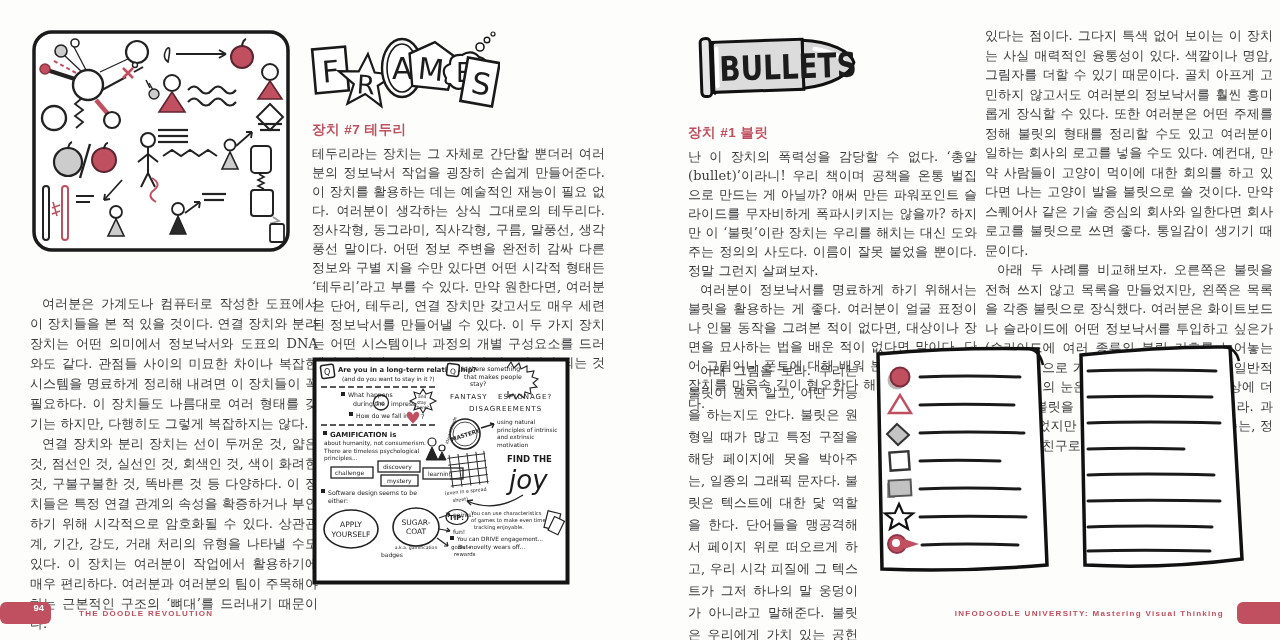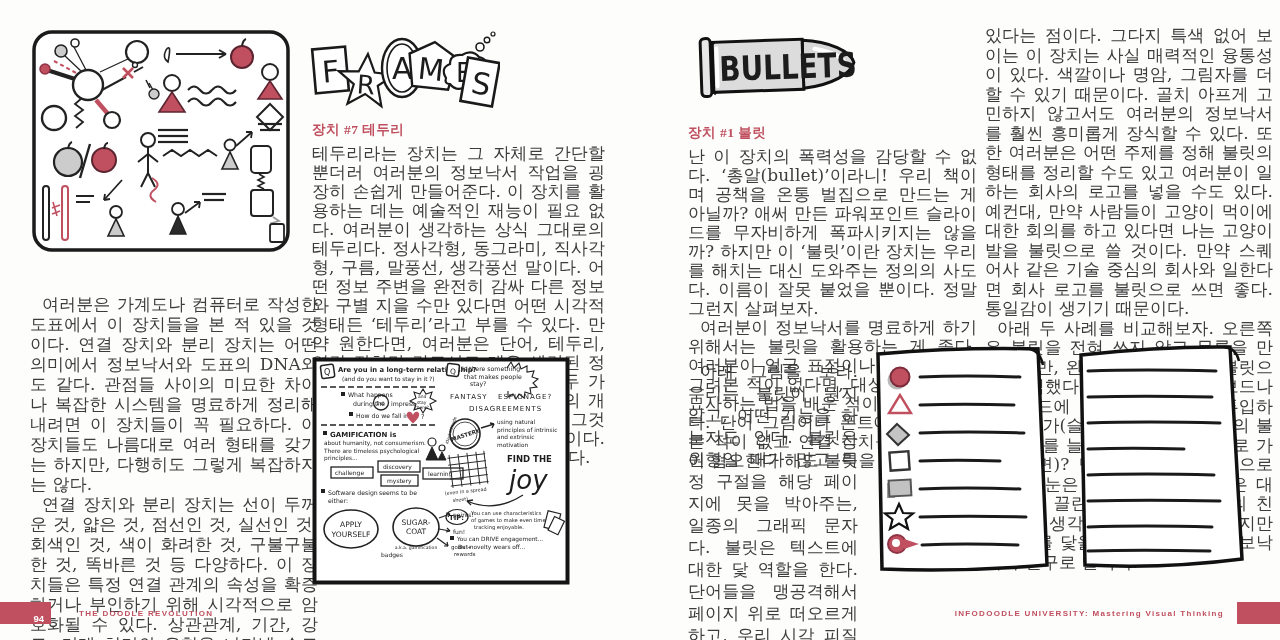--- a/index.html
+++ b/index.html
@@ -1,30 +1,30 @@
 <!DOCTYPE html>
 <html><head>
 <meta charset="utf-8">
 <style>
   html,body{margin:0;padding:0;background:#e9e9e9;}
   .spread{position:relative;width:1280px;height:640px;background:#fdfdfc;overflow:hidden;
           font-family:"DejaVu Serif","Liberation Serif",serif;color:#3c3c3c;}
   .abs{position:absolute;}
-  .body-text{font-size:17px;line-height:20px;text-align:justify;letter-spacing:0.1px;}
+  .body-text{font-size:13px;line-height:20px;text-align:justify;letter-spacing:0.1px;}
   .body-text p{margin:0;}
   .body-text p.indent{text-indent:12px;}
   .lh19{line-height:19px;}
   .lh195{line-height:19.5px;}
   .lh22{line-height:22px;}
   .heading{font-size:13.5px;font-weight:bold;color:#c0505f;letter-spacing:0.5px;
-           font-family:Liberation Serif, serif;}
+           font-family:Liberation Sans, sans-serif;}
   .footer-label{font-family:"Liberation Sans",sans-serif;font-weight:bold;font-size:8px;
                 letter-spacing:1.3px;color:#c0505f;margin-left:28px;}
   .page-num{background:#c0505f;color:#fff;font-family:"Liberation Sans",sans-serif;
-            font-weight:bold;font-size:9.5px;display:flex;align-items:flex-end;}
+            font-weight:bold;font-size:9.5px;display:flex;align-items:flex-start;border-radius:6px;}
   .page-num.left{justify-content:flex-end;padding-right:7px;}
   .page-num.right{justify-content:center;padding-left:48px;}
   svg text{font-family:"DejaVu Sans","Liberation Sans",sans-serif;fill:#1c1c1c;}
 </style>
 </head>
 <body>
 
 <div class="spread">
 
   <svg class="abs" style="left:30px;top:28px" width="262" height="226" viewBox="0 0 262 226">

